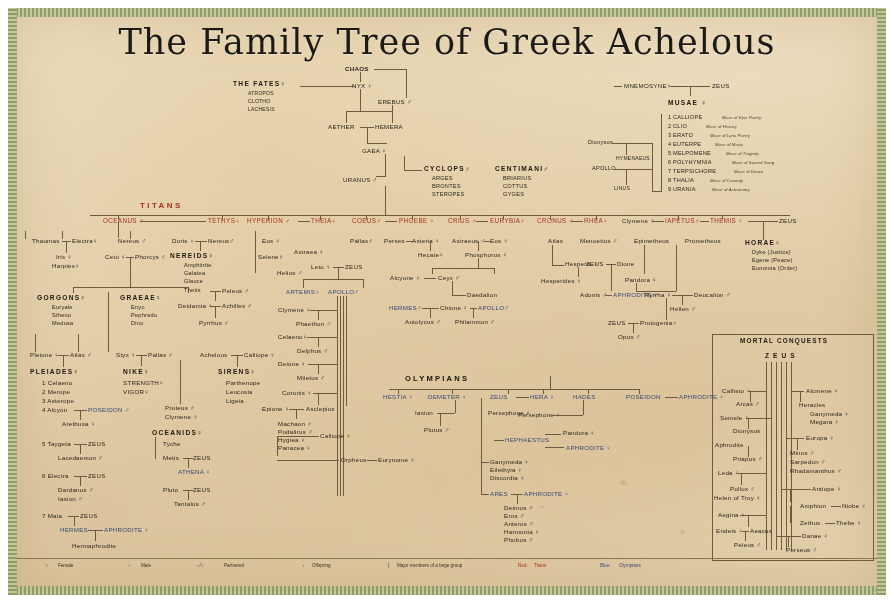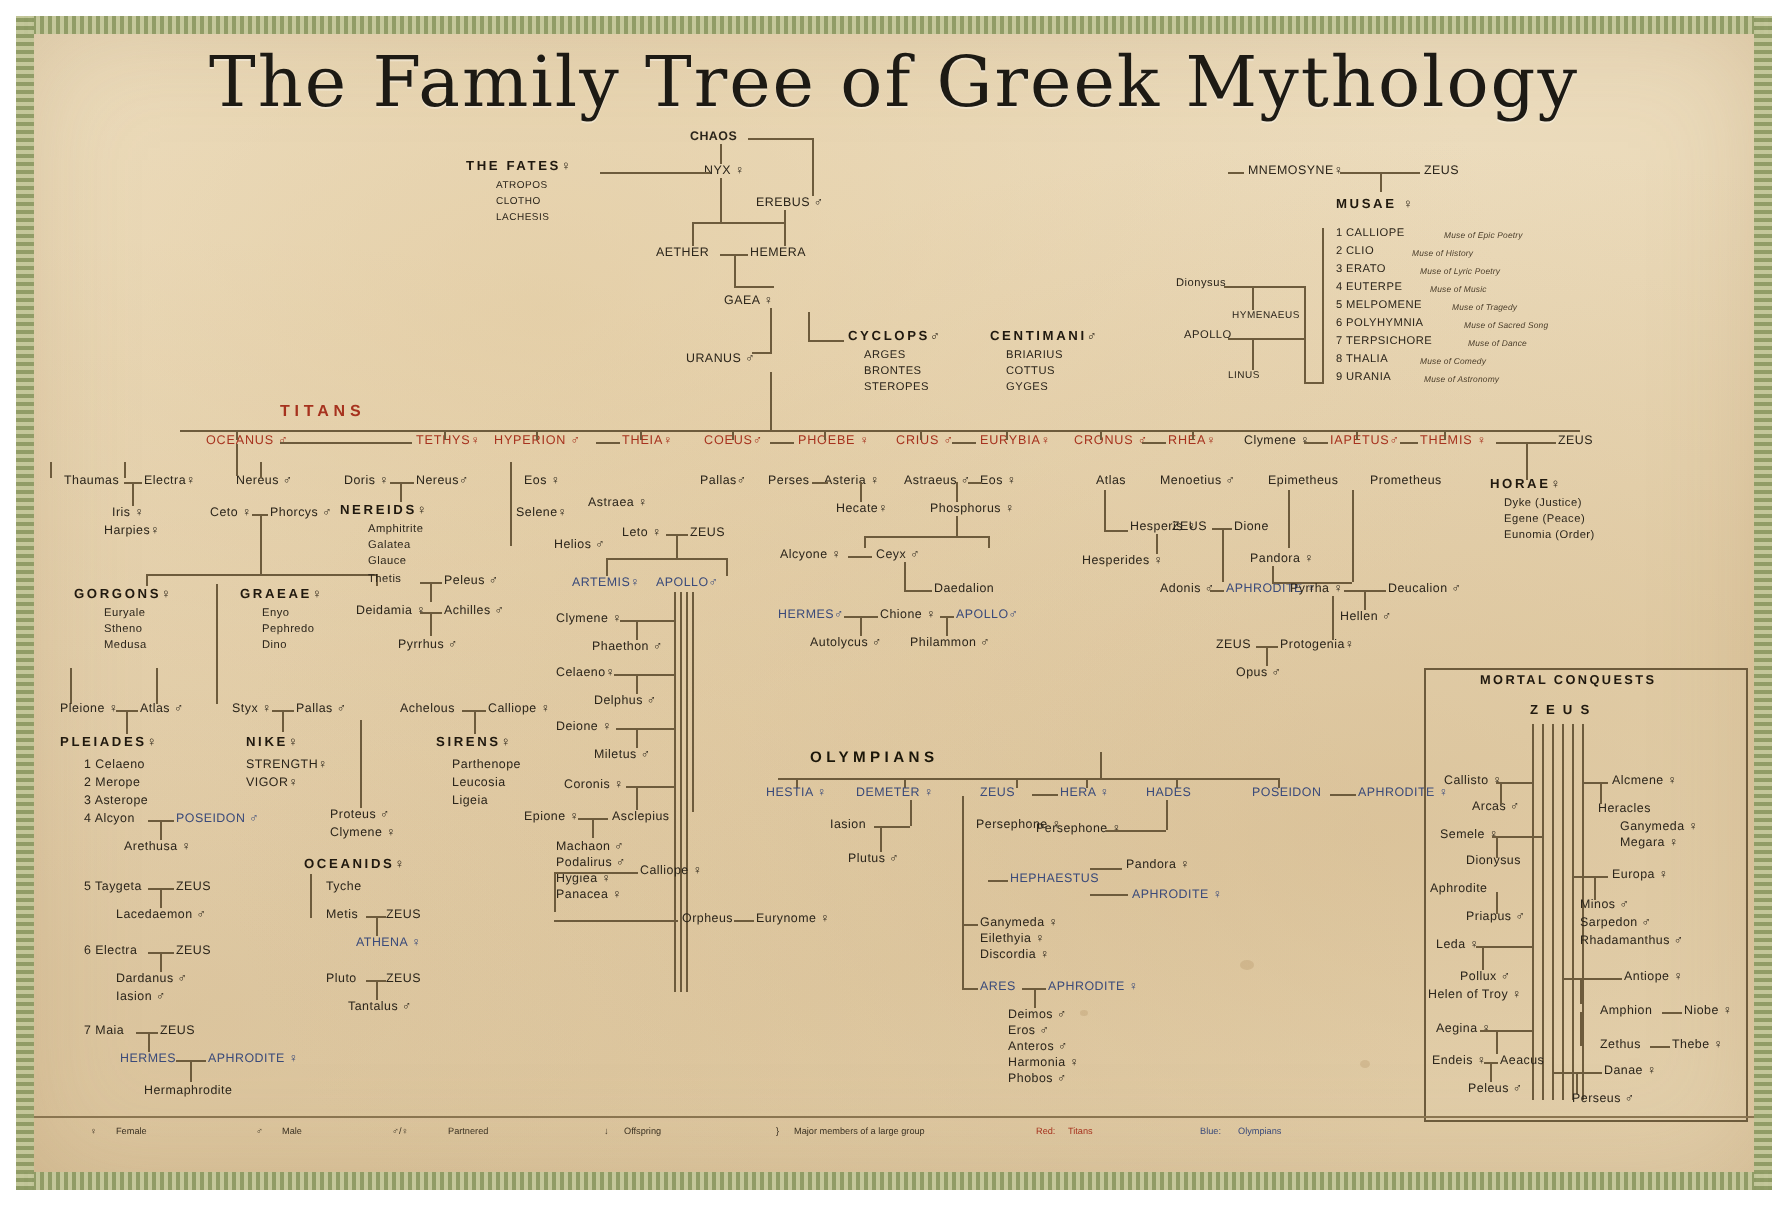--- a/index.html
+++ b/index.html
@@ -79,21 +79,21 @@
   <div class="frame"></div>
   <div class="border-band bb-top"></div>
   <div class="border-band bb-bottom"></div>
   <div class="border-band bb-left"></div>
   <div class="border-band bb-right"></div>
 
   <div class="stain" style="left:620px;top:480px;width:7px;height:5px;"></div>
   <div class="stain" style="left:680px;top:530px;width:5px;height:4px;"></div>
   <div class="stain" style="left:540px;top:505px;width:4px;height:3px;"></div>
 
-  <div class="title">The Family Tree of Greek Mythology</div>
+  <div class="title">The Family Tree of Greek Achelous</div>
 
   <div class="n cap" style="left:345px;top:66px;">CHAOS</div>
   <div class="ln v" style="left:360px;top:72px;height:10px;"></div>
   <div class="n" style="left:352px;top:83px;">NYX ♀</div>
   <div class="ln h" style="left:374px;top:69px;width:32px;"></div>
   <div class="ln v" style="left:406px;top:69px;height:29px;"></div>
   <div class="n" style="left:378px;top:99px;">EREBUS ♂</div>
   <div class="ln v" style="left:360px;top:89px;height:22px;"></div>
   <div class="ln h" style="left:345px;top:86px;width:10px;"></div>
   <div class="ln h" style="left:346px;top:111px;width:46px;"></div>

